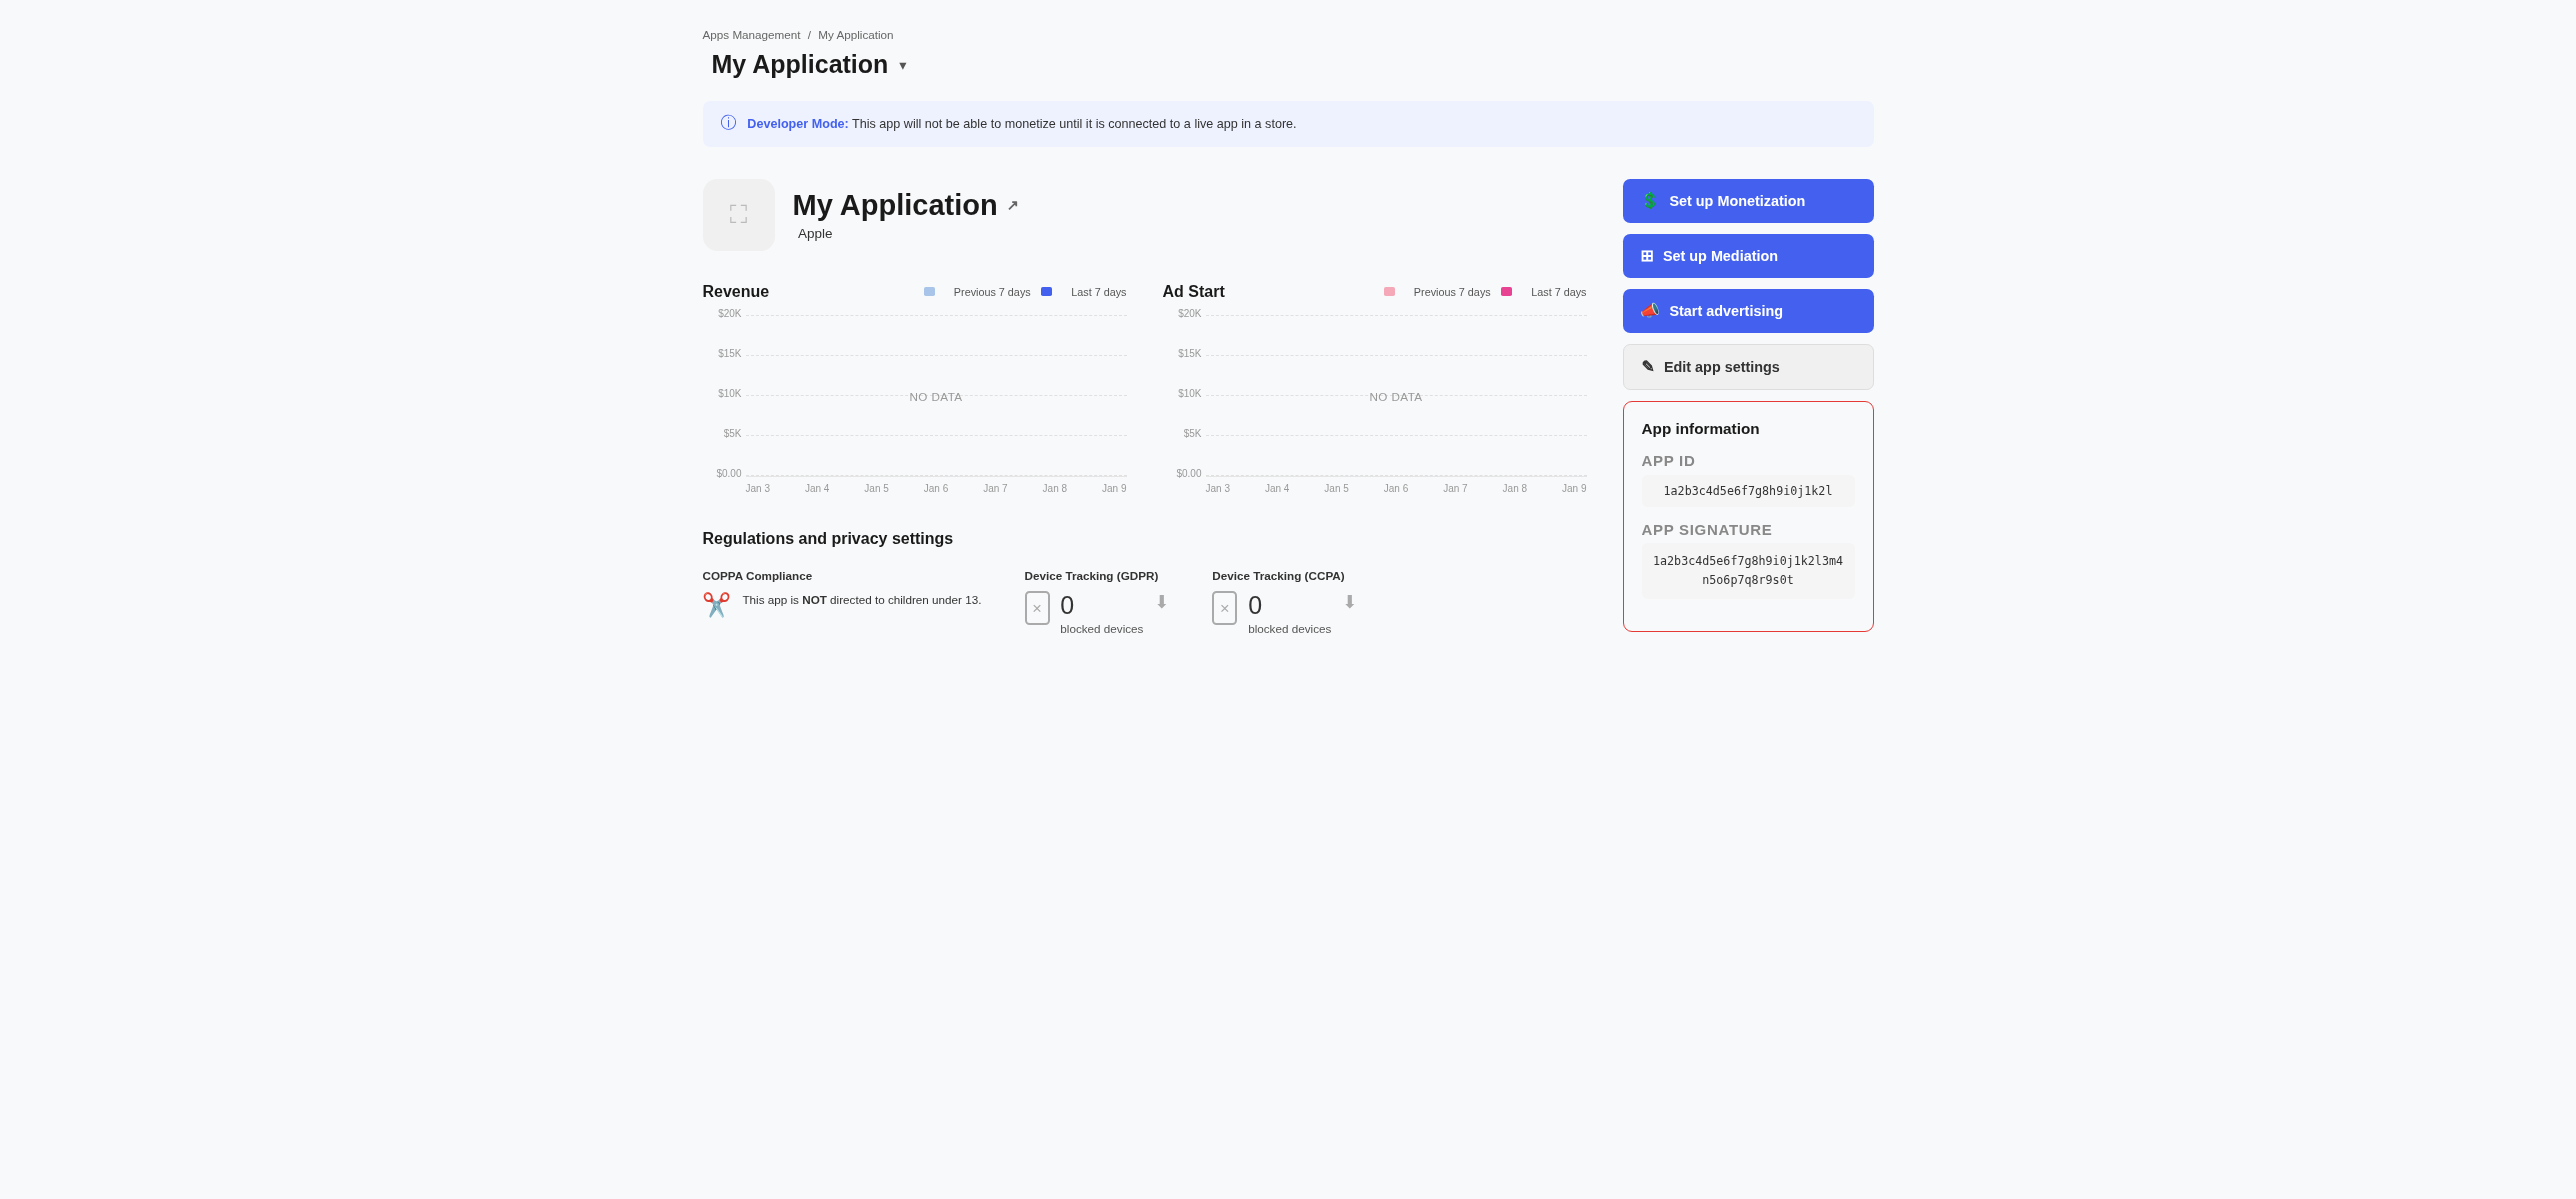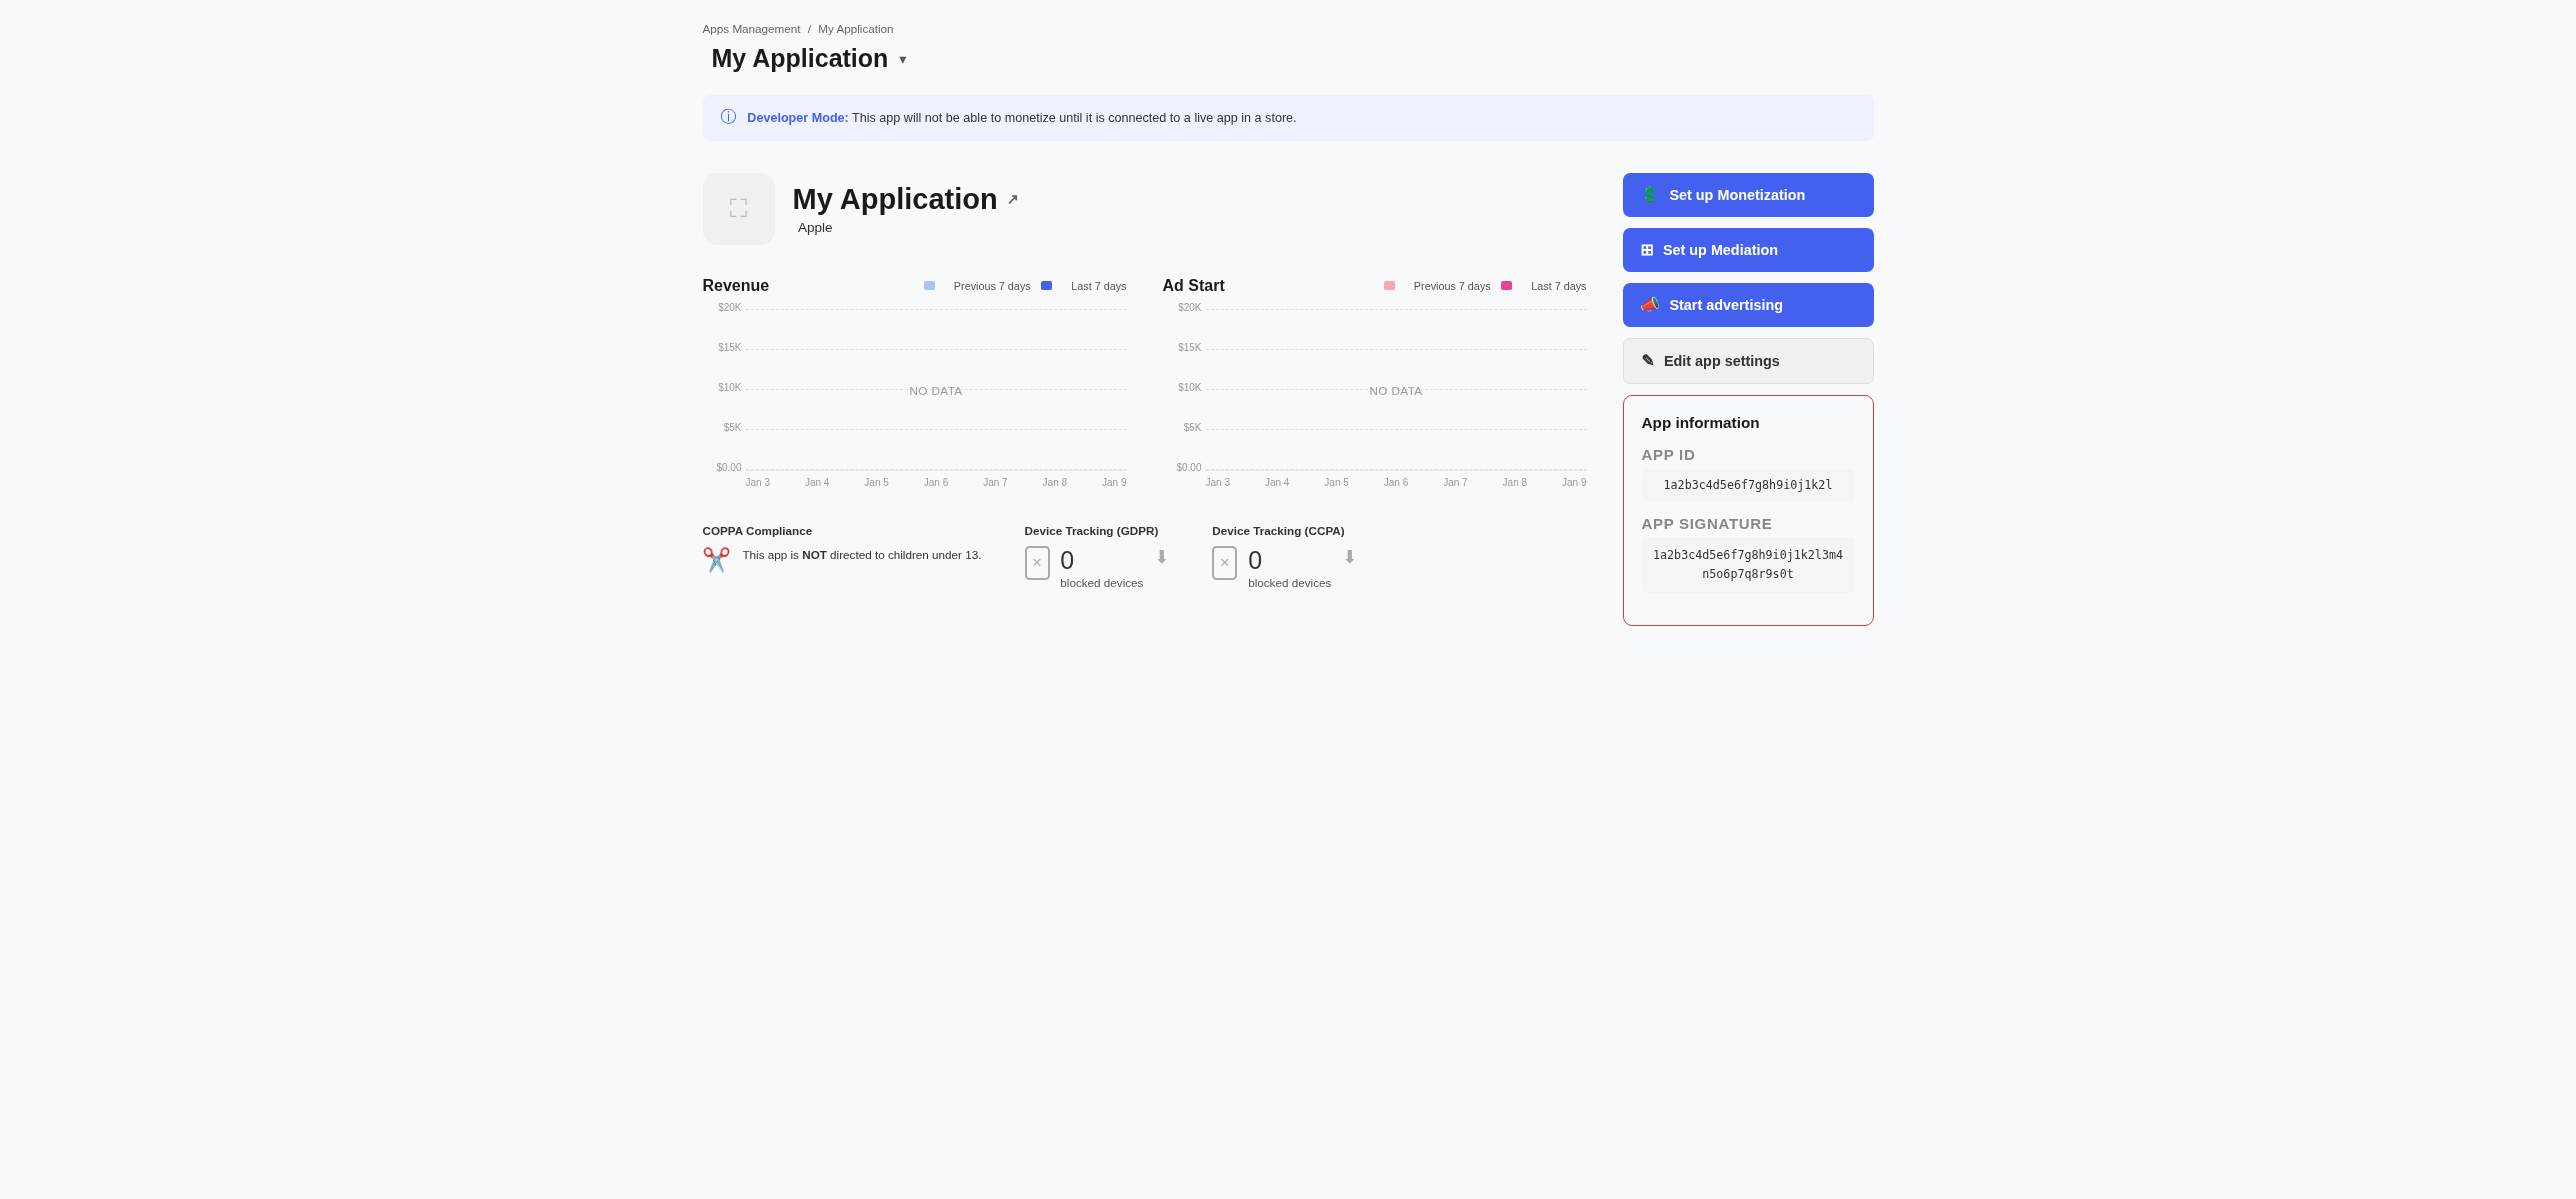--- a/index.html
+++ b/index.html
@@ -1,17 +1,17 @@
 <!DOCTYPE html>
 <html style="font-size:14.4px"><head>
   <meta charset="utf-8">
   <style>
     * { box-sizing: border-box; margin: 0; padding: 0; }
     body { font-family: -apple-system, BlinkMacSystemFont, 'Segoe UI', sans-serif; background: #f8f9fa; color: #1a1a1a; min-height: 100vh; }
-    .page { max-width: 1257px; margin: 0 auto; padding: 22px 43px; }
+    .page { max-width: 1257px; margin: 0 auto; padding: 28px 43px; }
 
     
     .breadcrumb { display: flex; align-items: center; gap: 7.2px; font-size: 11.7px; color: #666; margin-bottom: 9px; }
     .breadcrumb a { color: #666; text-decoration: none; }
 
     
     .title-row { display: flex; align-items: center; gap: 9px; margin-bottom: 21.6px; }
     .apple-icon { font-size: 20px; }
     .app-title { font-size: 25px; font-weight: 700; }
     .chevron-down { font-size: 14.4px; color: #555; margin-left: 1.8px; }
@@ -223,20 +223,21 @@
                 <span>Jan 8</span>
                 <span>Jan 9</span>
               </div>
             </div>
           </div>
         </div>
 
       </div>
 
       <div class="regulations-section">
+        <div class="regulations-title">Regulations and privacy settings</div>
         <div class="regulations-grid">
 
           <div class="regulation-item">
             <div class="regulation-label">COPPA Compliance</div>
             <div class="regulation-content">
               <span style="font-size:23.4px; color:#888;">✂️</span>
               <div class="reg-text">
                 <span>This app is </span><strong>NOT</strong><span> directed to children under 13.</span>
               </div>
             </div>

